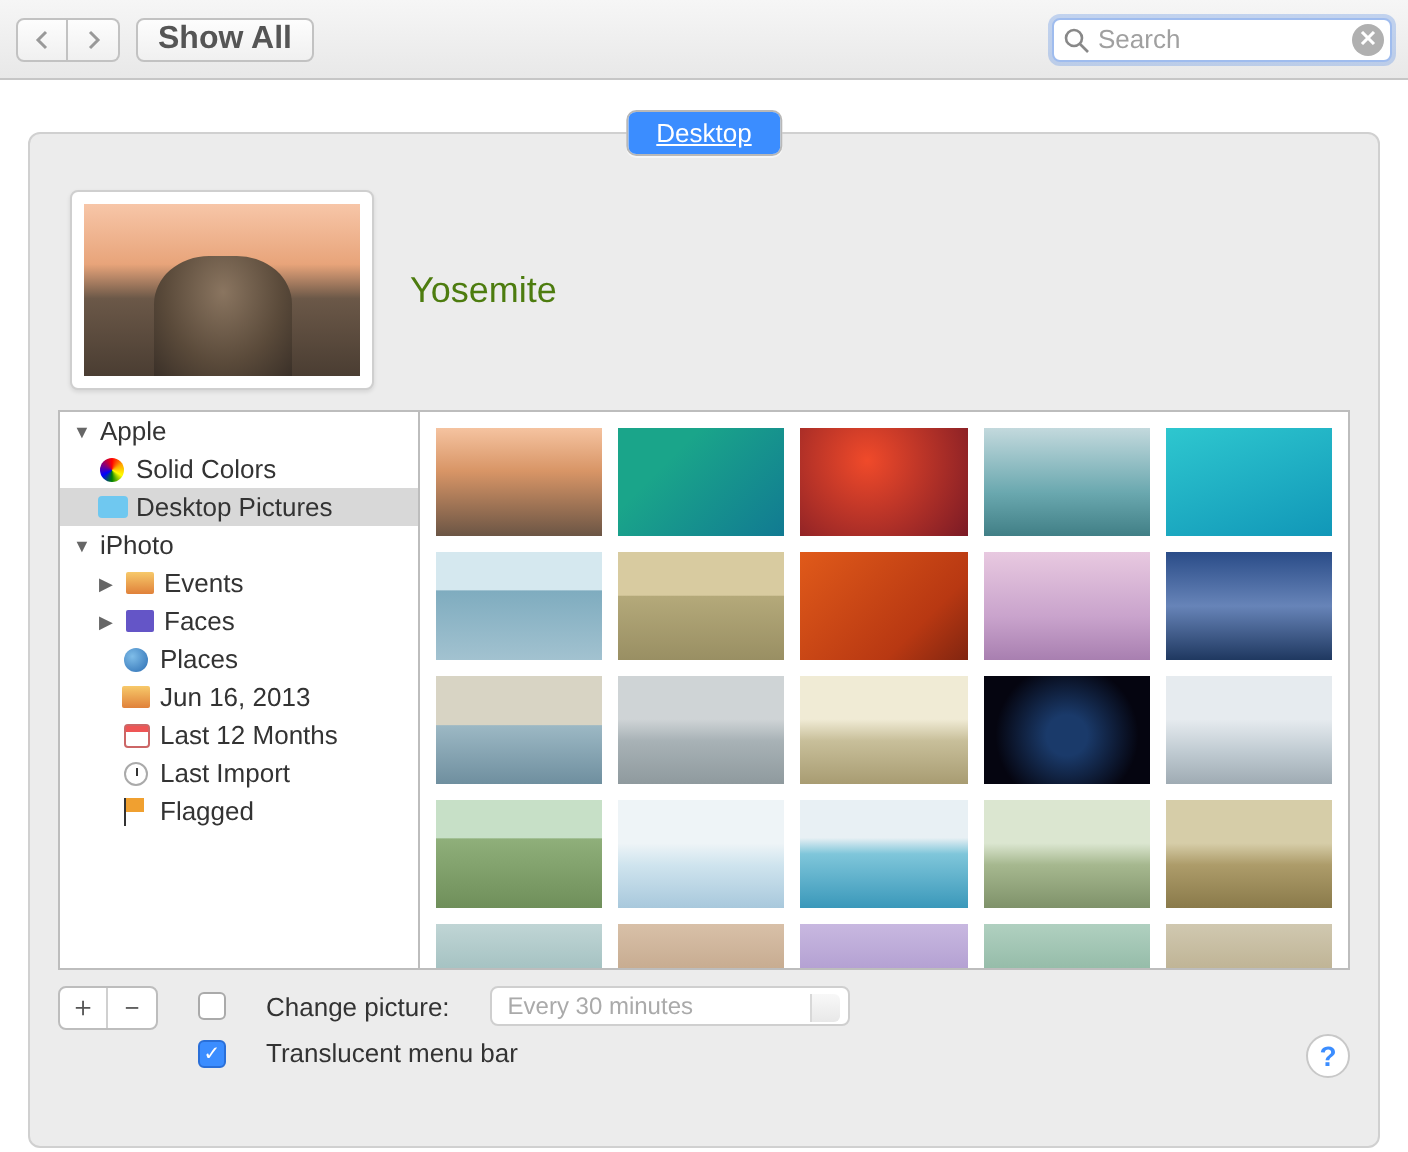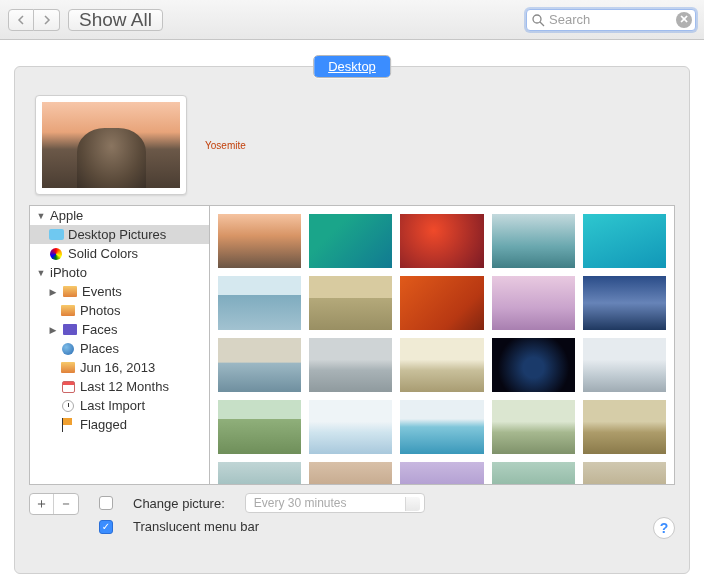--- a/index.html
+++ b/index.html
@@ -32,23 +32,23 @@
 }
 .nav-group { display: flex; }
 .nav-group .nav-btn:first-child { border-top-right-radius: 0; border-bottom-right-radius: 0; }
 .nav-group .nav-btn:last-child { border-top-left-radius: 0; border-bottom-left-radius: 0; border-left: none; }
 .show-all {
   height: 22px;
   padding: 0 10px;
   background: linear-gradient(#fdfdfd,#f0f0f0);
   border: 1px solid #c2c2c2;
   border-radius: 4px;
-  font-size: 19px;
+  font-size: 16px;
   color: #555;
-  display: flex; align-items: center;
+  display: flex; align-items: center; font-weight: bold;
 }
 .spacer { flex: 1; }
 .search-wrap {
   position: relative;
   width: 170px;
   height: 22px;
 }
 .search-wrap input {
   width: 100%; height: 100%;
   border: 1px solid #9fbcee;
@@ -128,21 +128,21 @@
   overflow: hidden;
 }
 .preview-img::after {
   content: "";
   position: absolute;
   left: 25%; top: 30%;
   width: 50%; height: 70%;
   background: radial-gradient(ellipse at 50% 30%, #8a7560 0%, #5a4a3a 60%, #3a3028 100%);
   border-radius: 40% 40% 0 0;
 }
-.preview-label { font-size: 10px; color: #c2410c; }
+.preview-label { font-size: 18px; color: #4d7c0f; }
 .browser {
   display: flex;
   margin: 0 14px;
   height: 280px;
 }
 .sidebar {
   width: 180px;
   background: #fff;
   border: 1px solid #bdbdbd;
   border-right: none;
@@ -343,48 +343,42 @@
     </div>
     <div class="preview-label">Yosemite</div>
   </div>
 
   <div class="browser">
     <div class="sidebar">
       <div class="sidebar-item group">
         <span class="disclosure">▼</span>
         <span>Apple</span>
       </div>
+      <div class="sidebar-item indent1">
+        <span class="mini-icon">
+            <span class="rainbow"></span>
+          </span>
+        <span>Solid Colors</span>
+      </div>
       <div class="sidebar-item selected indent1">
         <span class="mini-icon">
             <span class="folder"></span>
           </span>
         <span>Desktop Pictures</span>
-      </div>
-      <div class="sidebar-item indent1">
-        <span class="mini-icon">
-            <span class="rainbow"></span>
-          </span>
-        <span>Solid Colors</span>
       </div>
       <div class="sidebar-item group">
         <span class="disclosure">▼</span>
         <span>iPhoto</span>
       </div>
       <div class="sidebar-item indent1">
         <span class="disclosure">▶</span>
         <span class="mini-icon">
             <span class="sunset"></span>
           </span>
         <span>Events</span>
-      </div>
-      <div class="sidebar-item indent2">
-        <span class="mini-icon">
-            <span class="sunset"></span>
-          </span>
-        <span>Photos</span>
       </div>
       <div class="sidebar-item indent1">
         <span class="disclosure">▶</span>
         <span class="mini-icon">
             <span class="faces"></span>
           </span>
         <span>Faces</span>
       </div>
       <div class="sidebar-item indent2">
         <span class="mini-icon">

